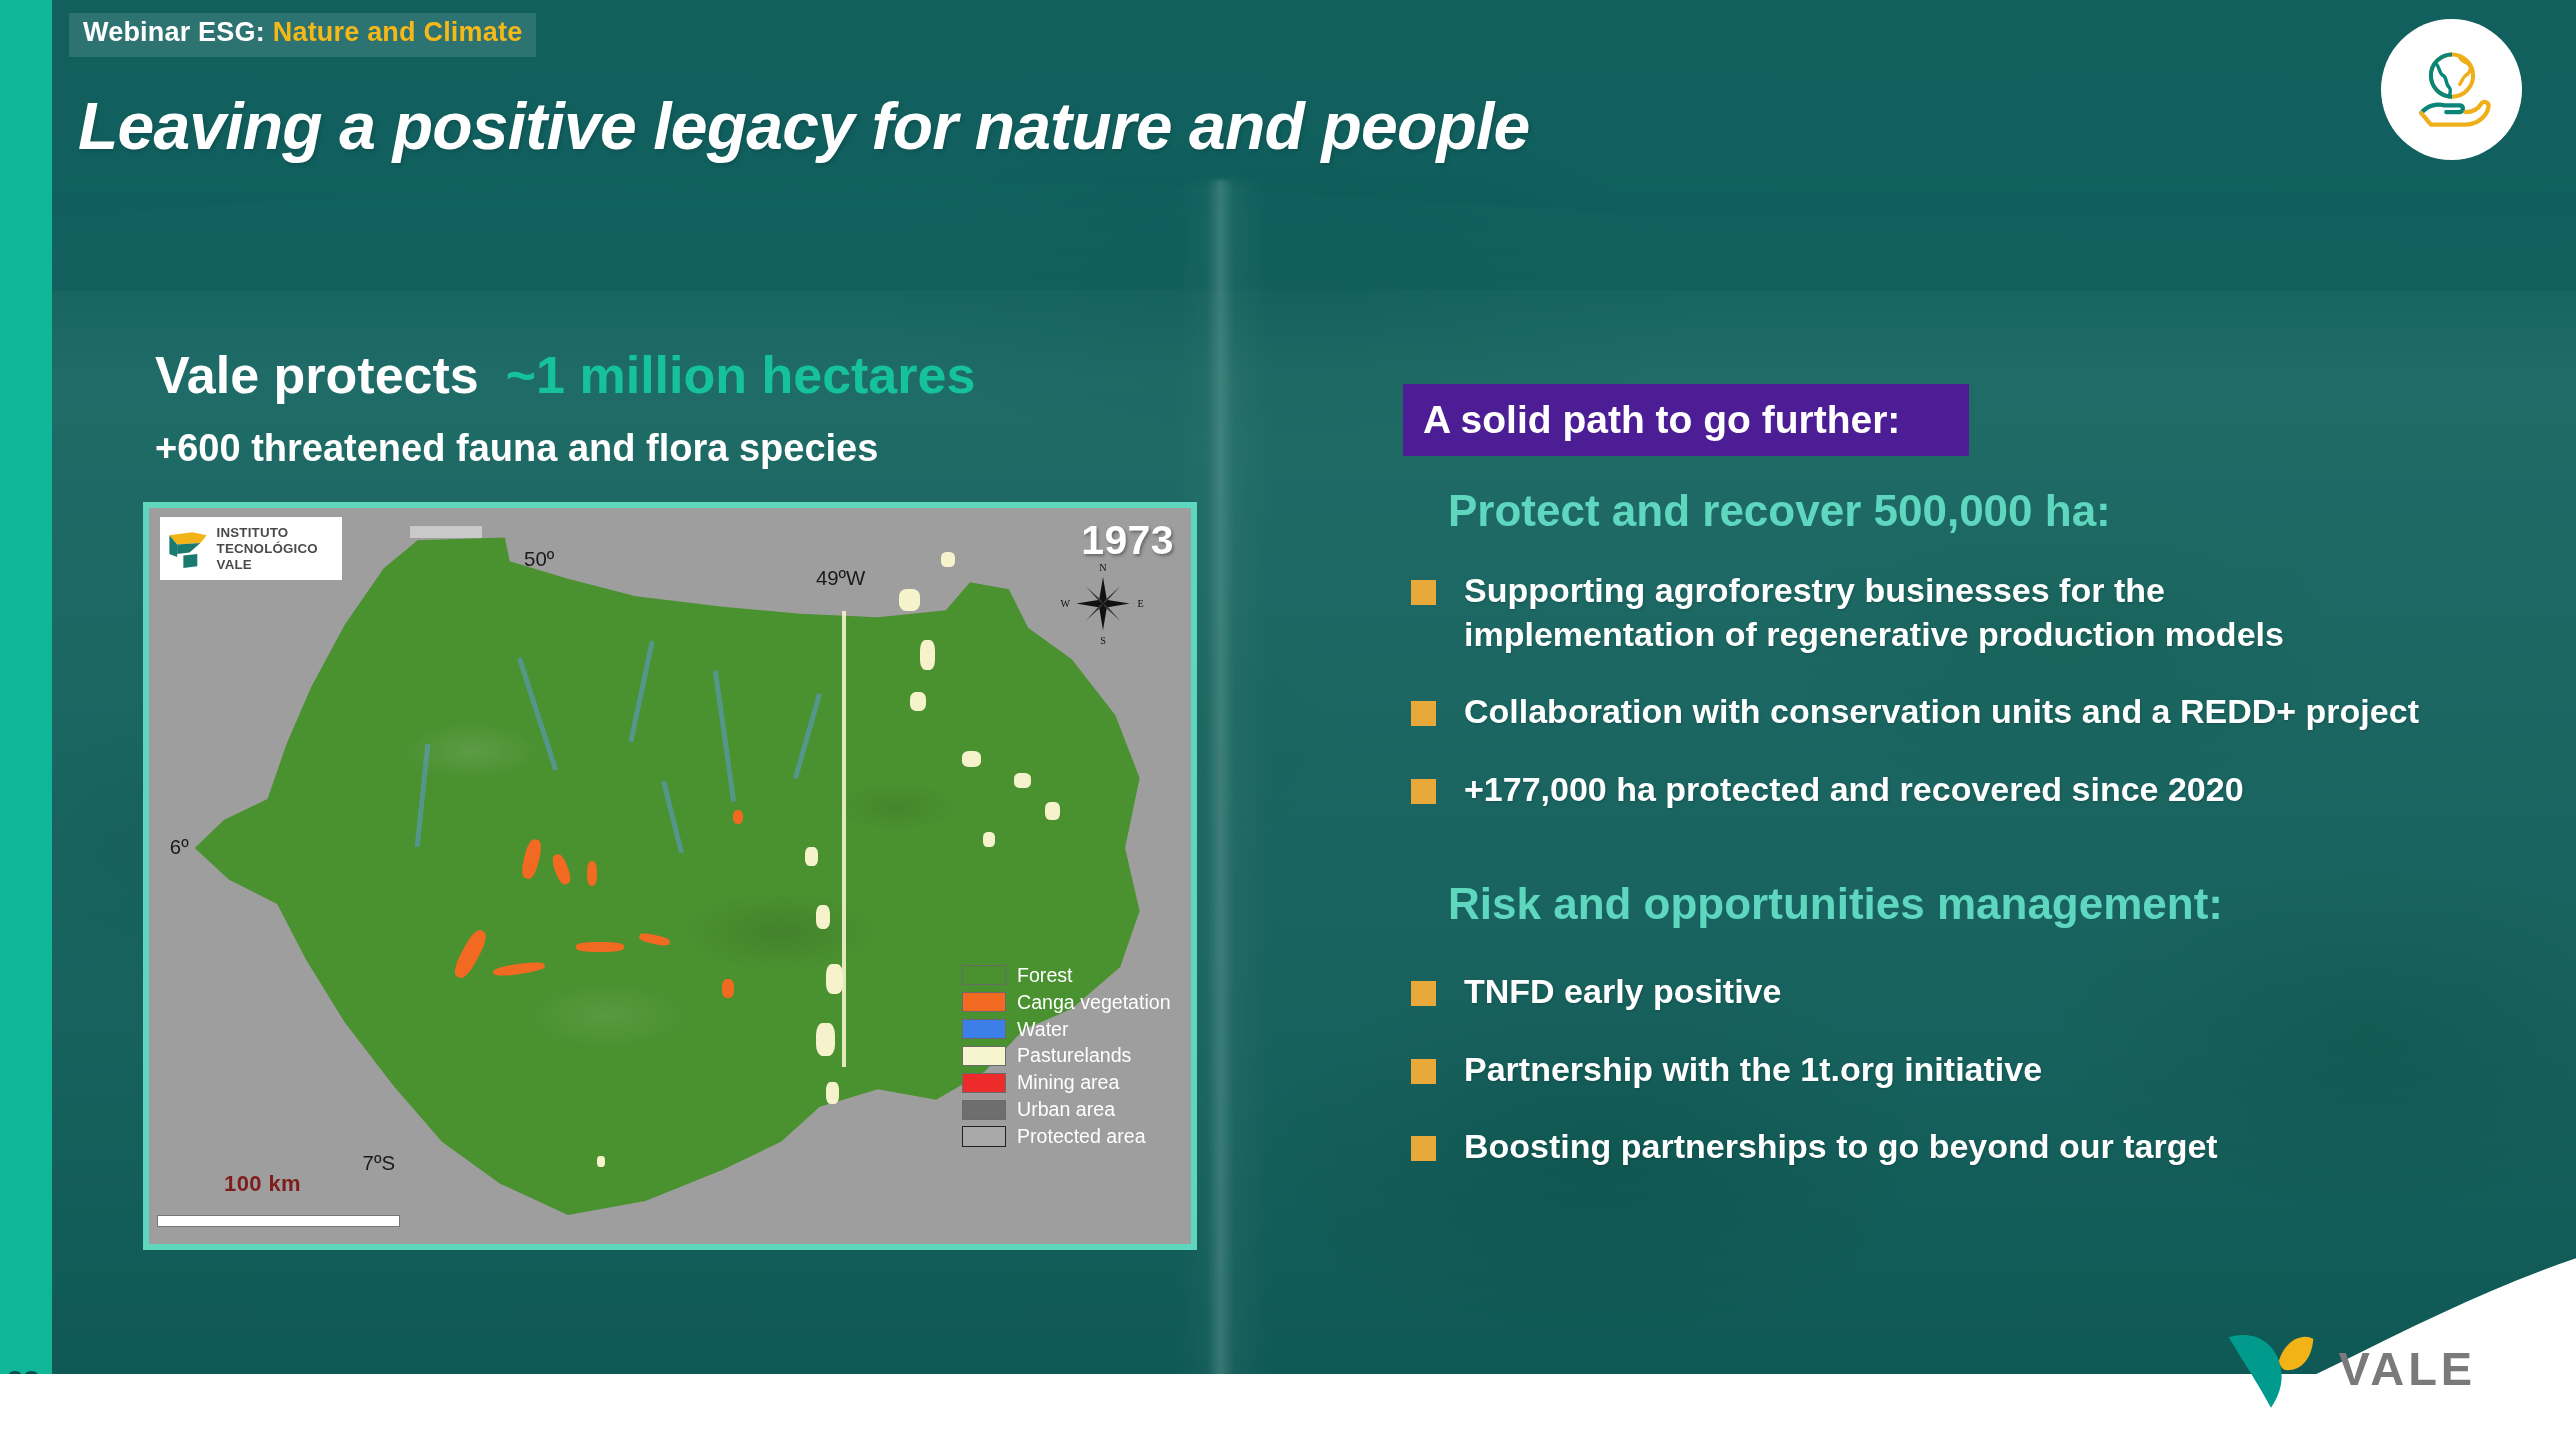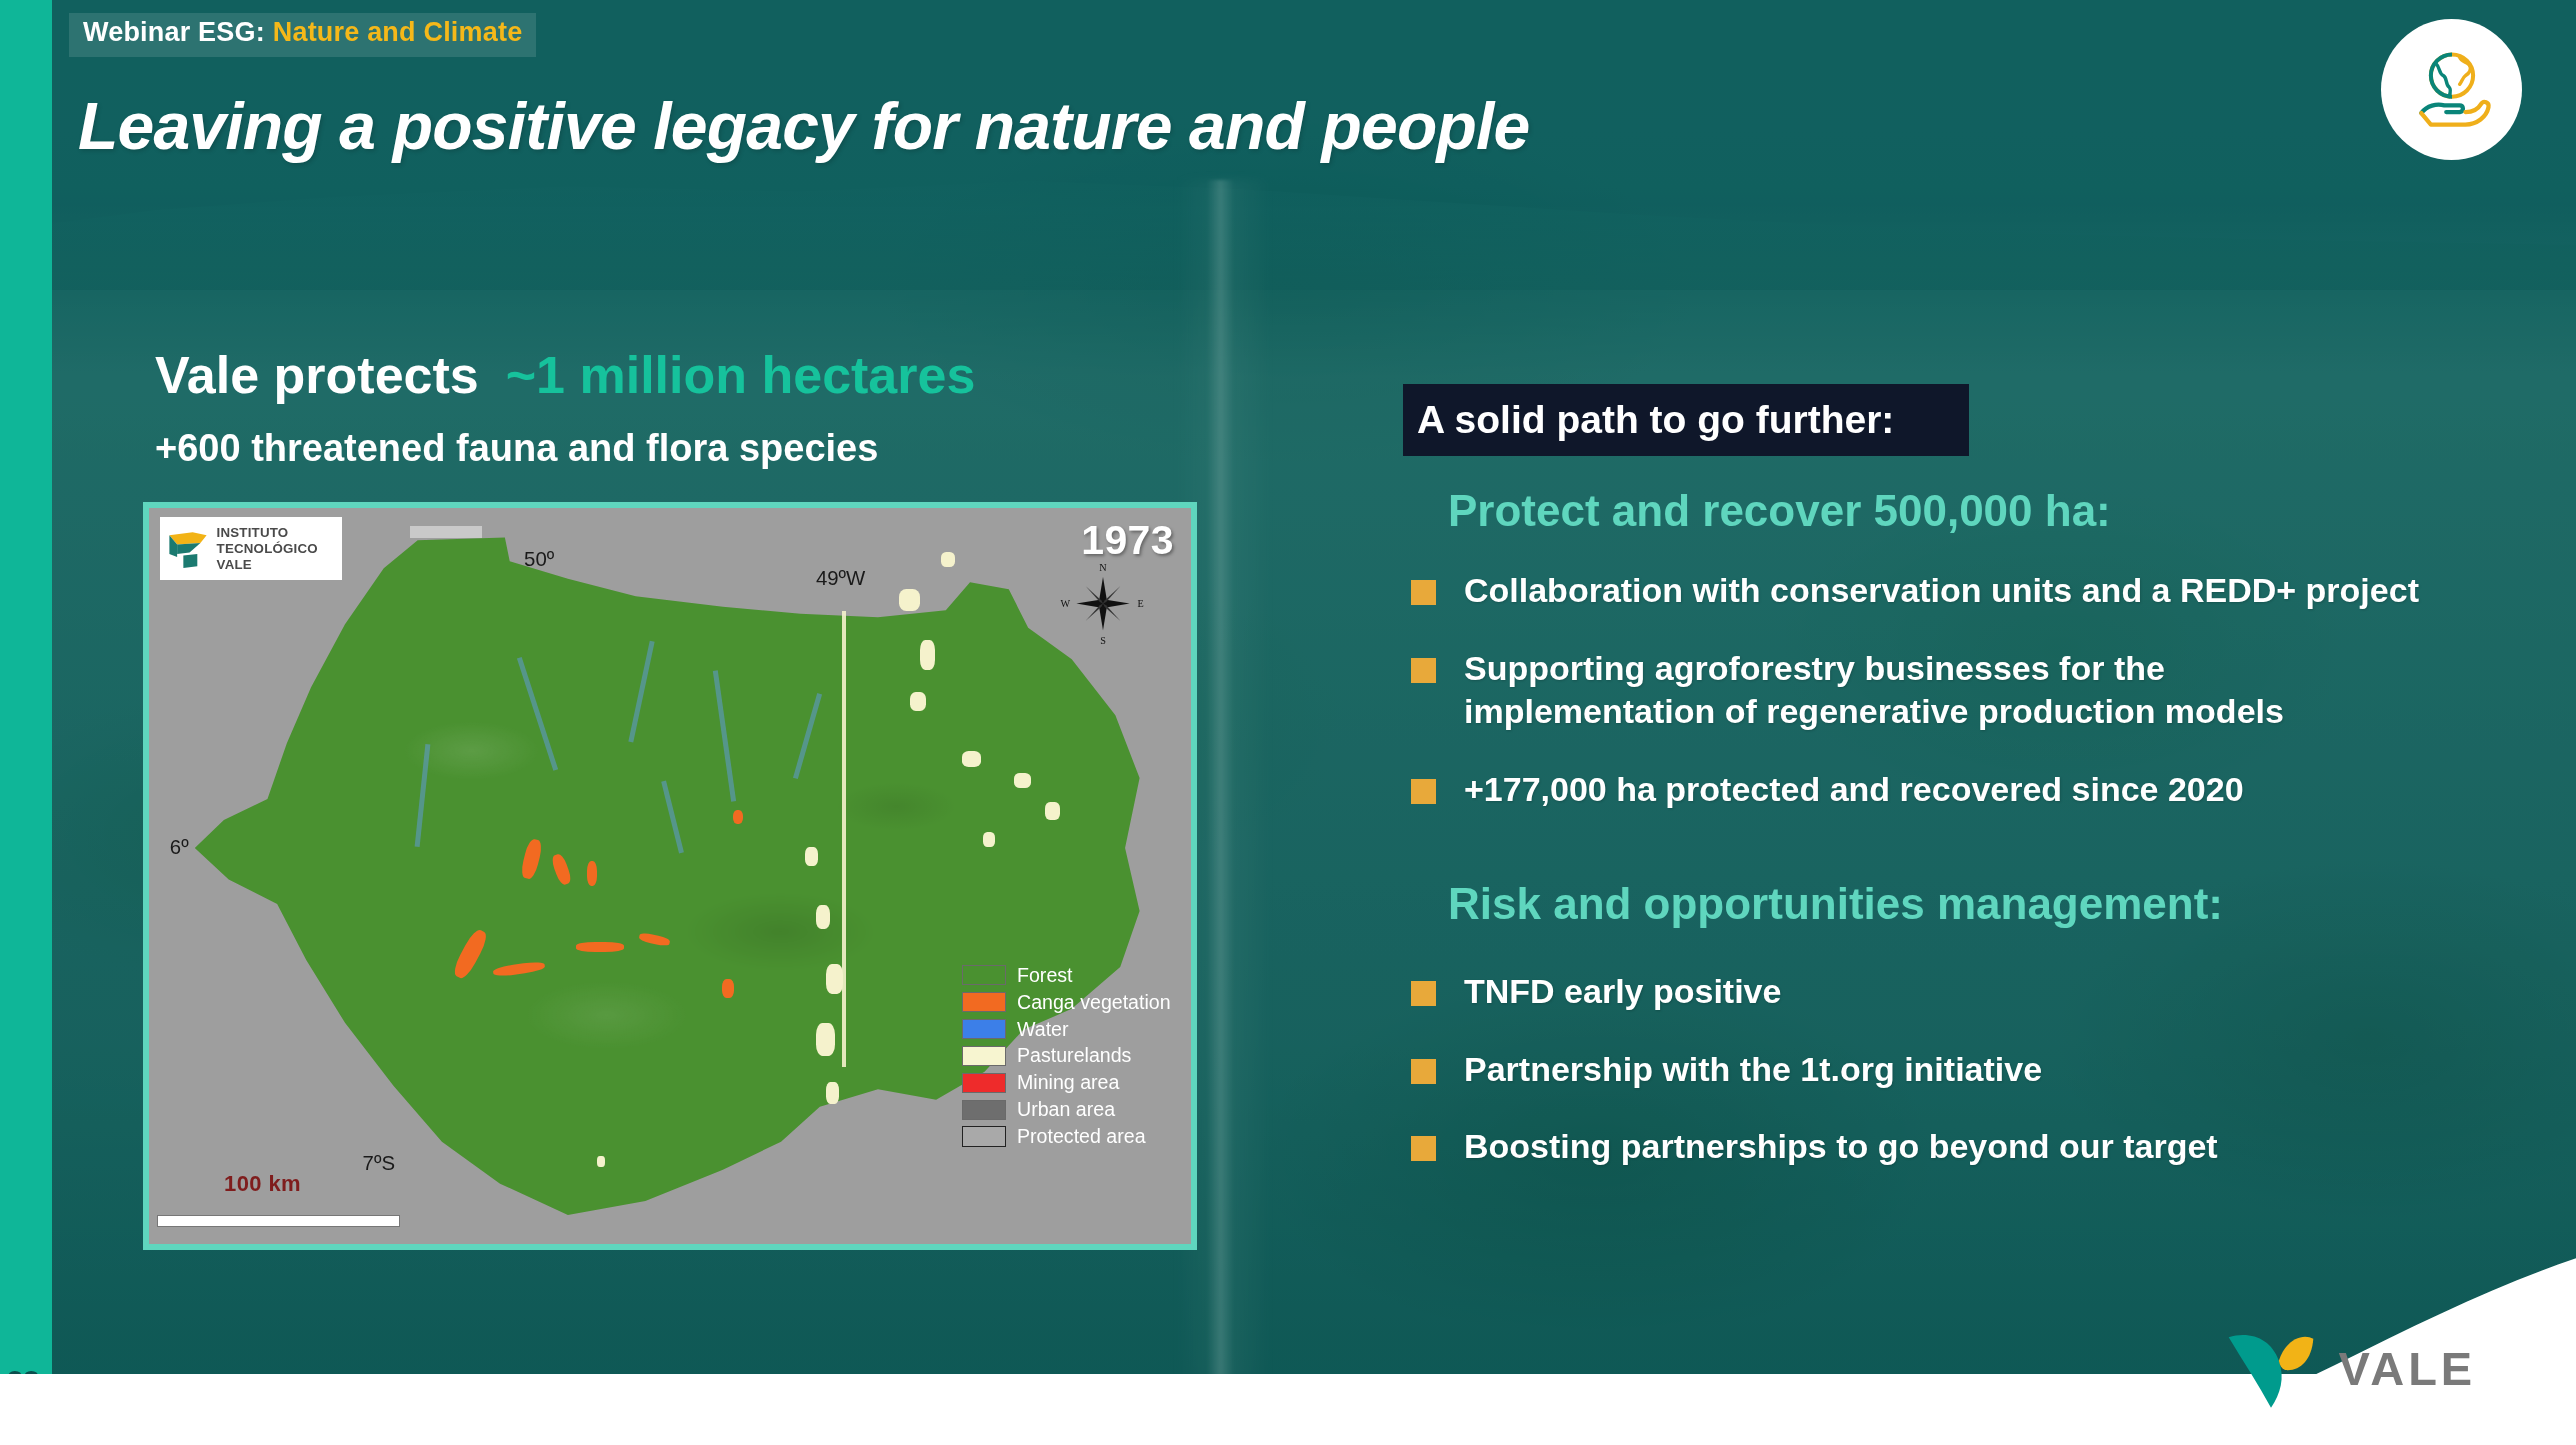--- a/index.html
+++ b/index.html
@@ -156,21 +156,21 @@
   }
 
   .legend { position:absolute; right:20.4px; bottom:92px; }
   .legend-row { display:flex; align-items:center; gap:11px; margin-bottom:3.9px; }
   .legend-sw { width:44px; height:20.4px; border:0.8px solid #6a6a6a; }
   .legend-lb { color:#ffffff; font-size:19.6px; white-space:nowrap; }
 
   
   .rbadge {
     position:absolute; left:1403px; top:384px; width:566px; height:72px;
-    background:#0f172a; display:flex; align-items:center; padding-left:14px;
+    background:#4c1d95; display:flex; align-items:center; padding-left:20px;
   }
   .rbadge span { color:#ffffff; font-size:39px; font-weight:bold; }
 
   .sec-head {
     position:absolute; left:1408px; color:#5FD6BE;
     font-size:44px; font-weight:bold; white-space:nowrap;margin-left:40px;
   }
   #sec-head-0 { top:486px; }
   #sec-head-1 { top:879px; }
 
@@ -349,25 +349,25 @@
   </div>
 
   <div class="rbadge">
     <span>A solid path to go further:</span>
   </div>
 
   <div class="sec-head" id="sec-head-0">Protect and recover 500,000 ha:</div>
   <div class="blist" id="blist-0">
     <div class="bitem">
       <div class="bullet-sq"></div>
+      <div class="bitem-txt" style="max-width:925px;">Supporting agroforestry businesses for the implementation of regenerative production models</div>
+    </div>
+    <div class="bitem">
+      <div class="bullet-sq"></div>
       <div class="bitem-txt">Collaboration with conservation units and a REDD+ project</div>
-    </div>
-    <div class="bitem">
-      <div class="bullet-sq"></div>
-      <div class="bitem-txt" style="max-width:925px;">Supporting agroforestry businesses for the implementation of regenerative production models</div>
     </div>
     <div class="bitem">
       <div class="bullet-sq"></div>
       <div class="bitem-txt">+177,000 ha protected and recovered since 2020</div>
     </div>
   </div>
 
   <div class="sec-head" id="sec-head-1">Risk and opportunities management:</div>
   <div class="blist" id="blist-1">
     <div class="bitem">

